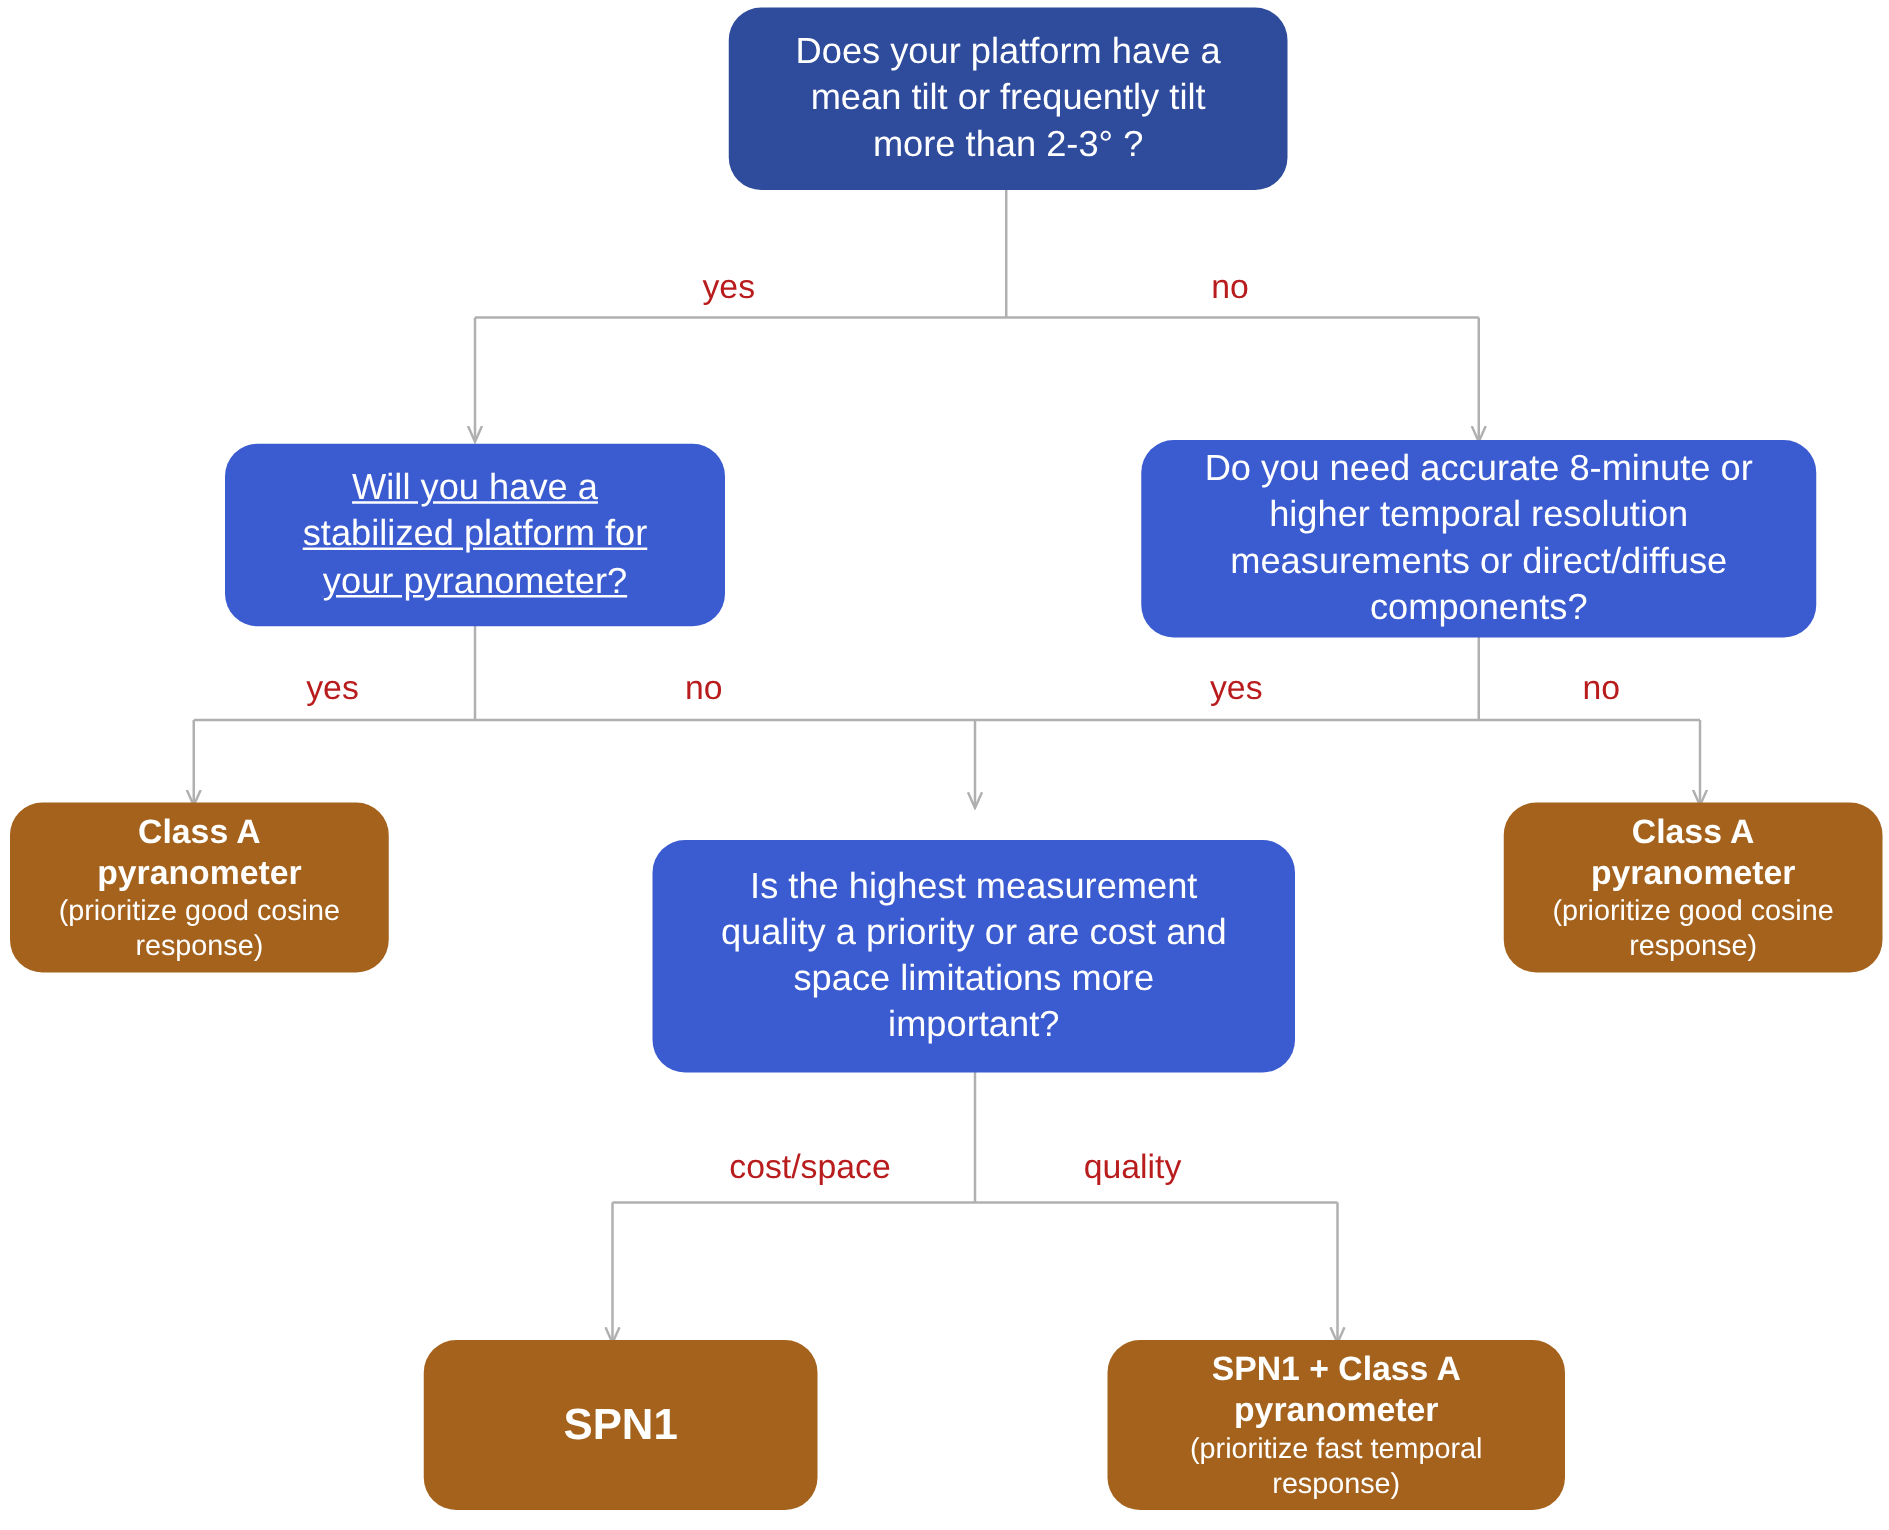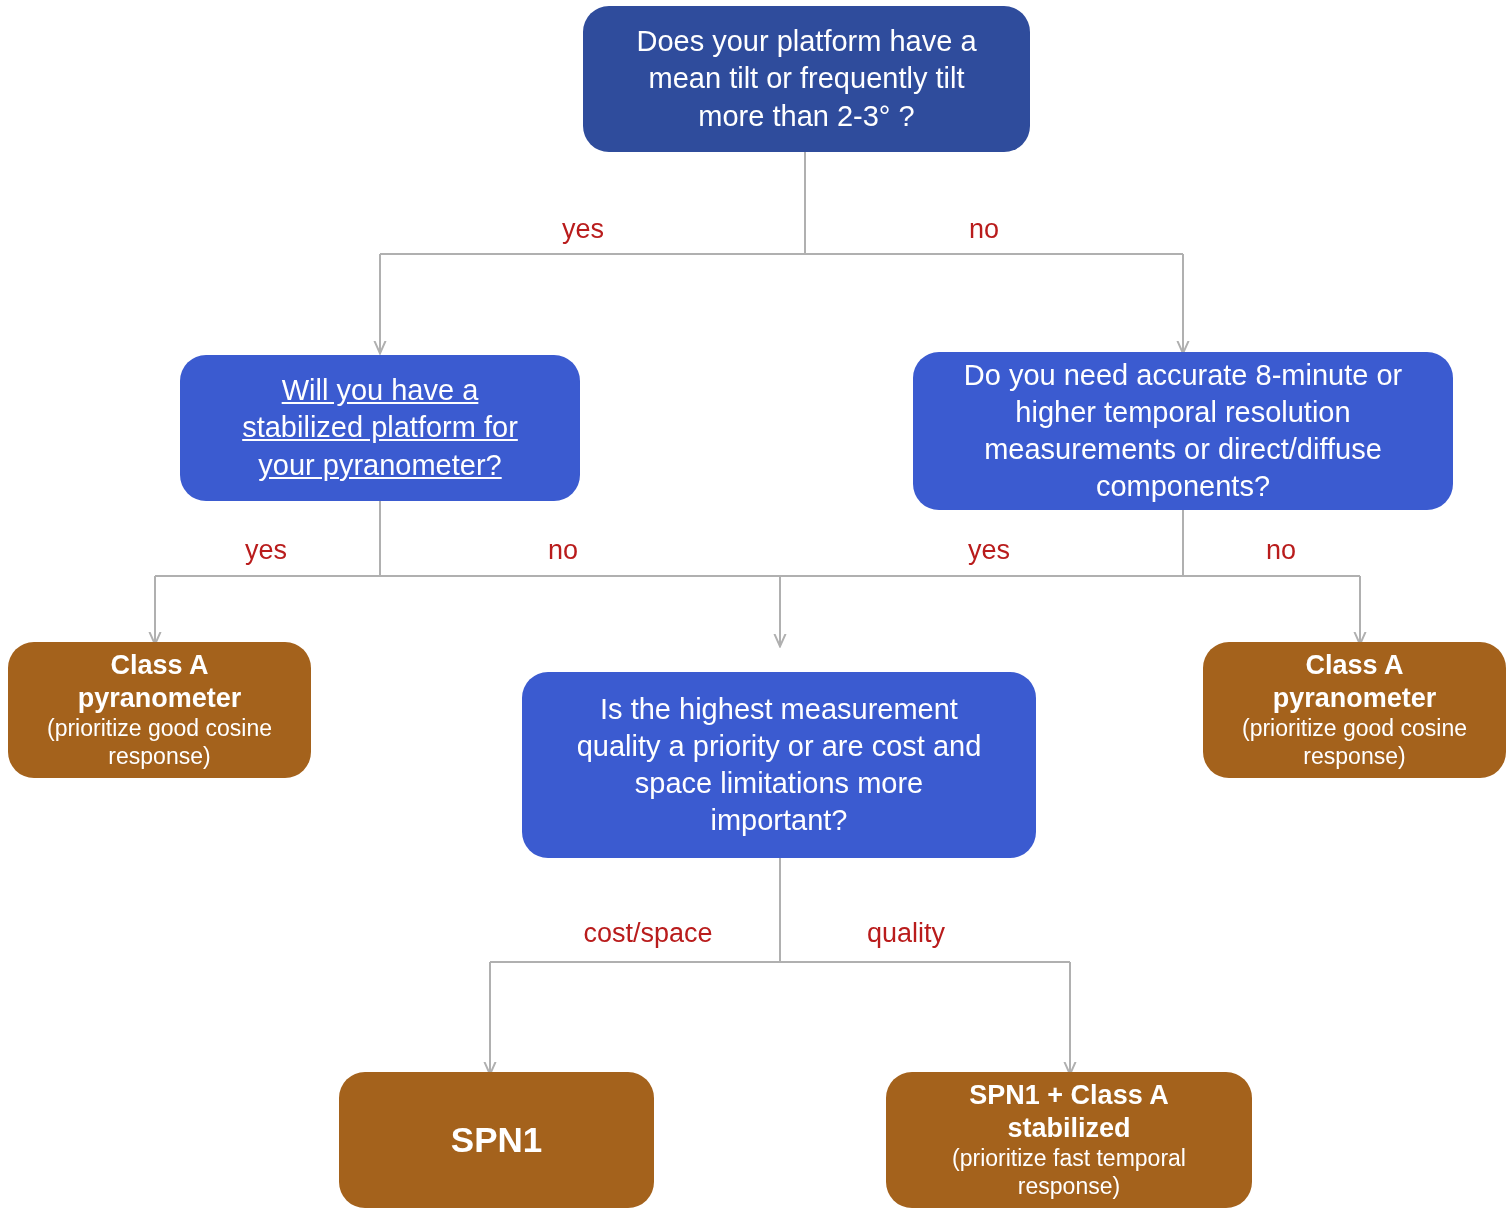--- a/index.html
+++ b/index.html
@@ -133,21 +133,21 @@
     <div class="sub" style="font-size:23px;">(prioritize good cosine
 response)</div>
   </div>
 
   <div class="node terminal" style="left:339px; top:1072px; width:315px; height:136px; background:#A4621C;">
     <div class="title" style="font-size:35px;">SPN1</div>
   </div>
 
   <div class="node terminal" style="left:886px; top:1072px; width:366px; height:136px; background:#A4621C;">
     <div class="title" style="font-size:27px;">SPN1 + Class A
-stabilized</div>
+pyranometer</div>
     <div class="sub" style="font-size:23px;">(prioritize fast temporal
 response)</div>
   </div>
 
   <div class="edge-label" style="left:583px; top:216px;">yes</div>
   <div class="edge-label" style="left:984px; top:216px;">no</div>
 
   <div class="edge-label" style="left:266px; top:537px;">yes</div>
   <div class="edge-label" style="left:563px; top:537px;">no</div>
 

